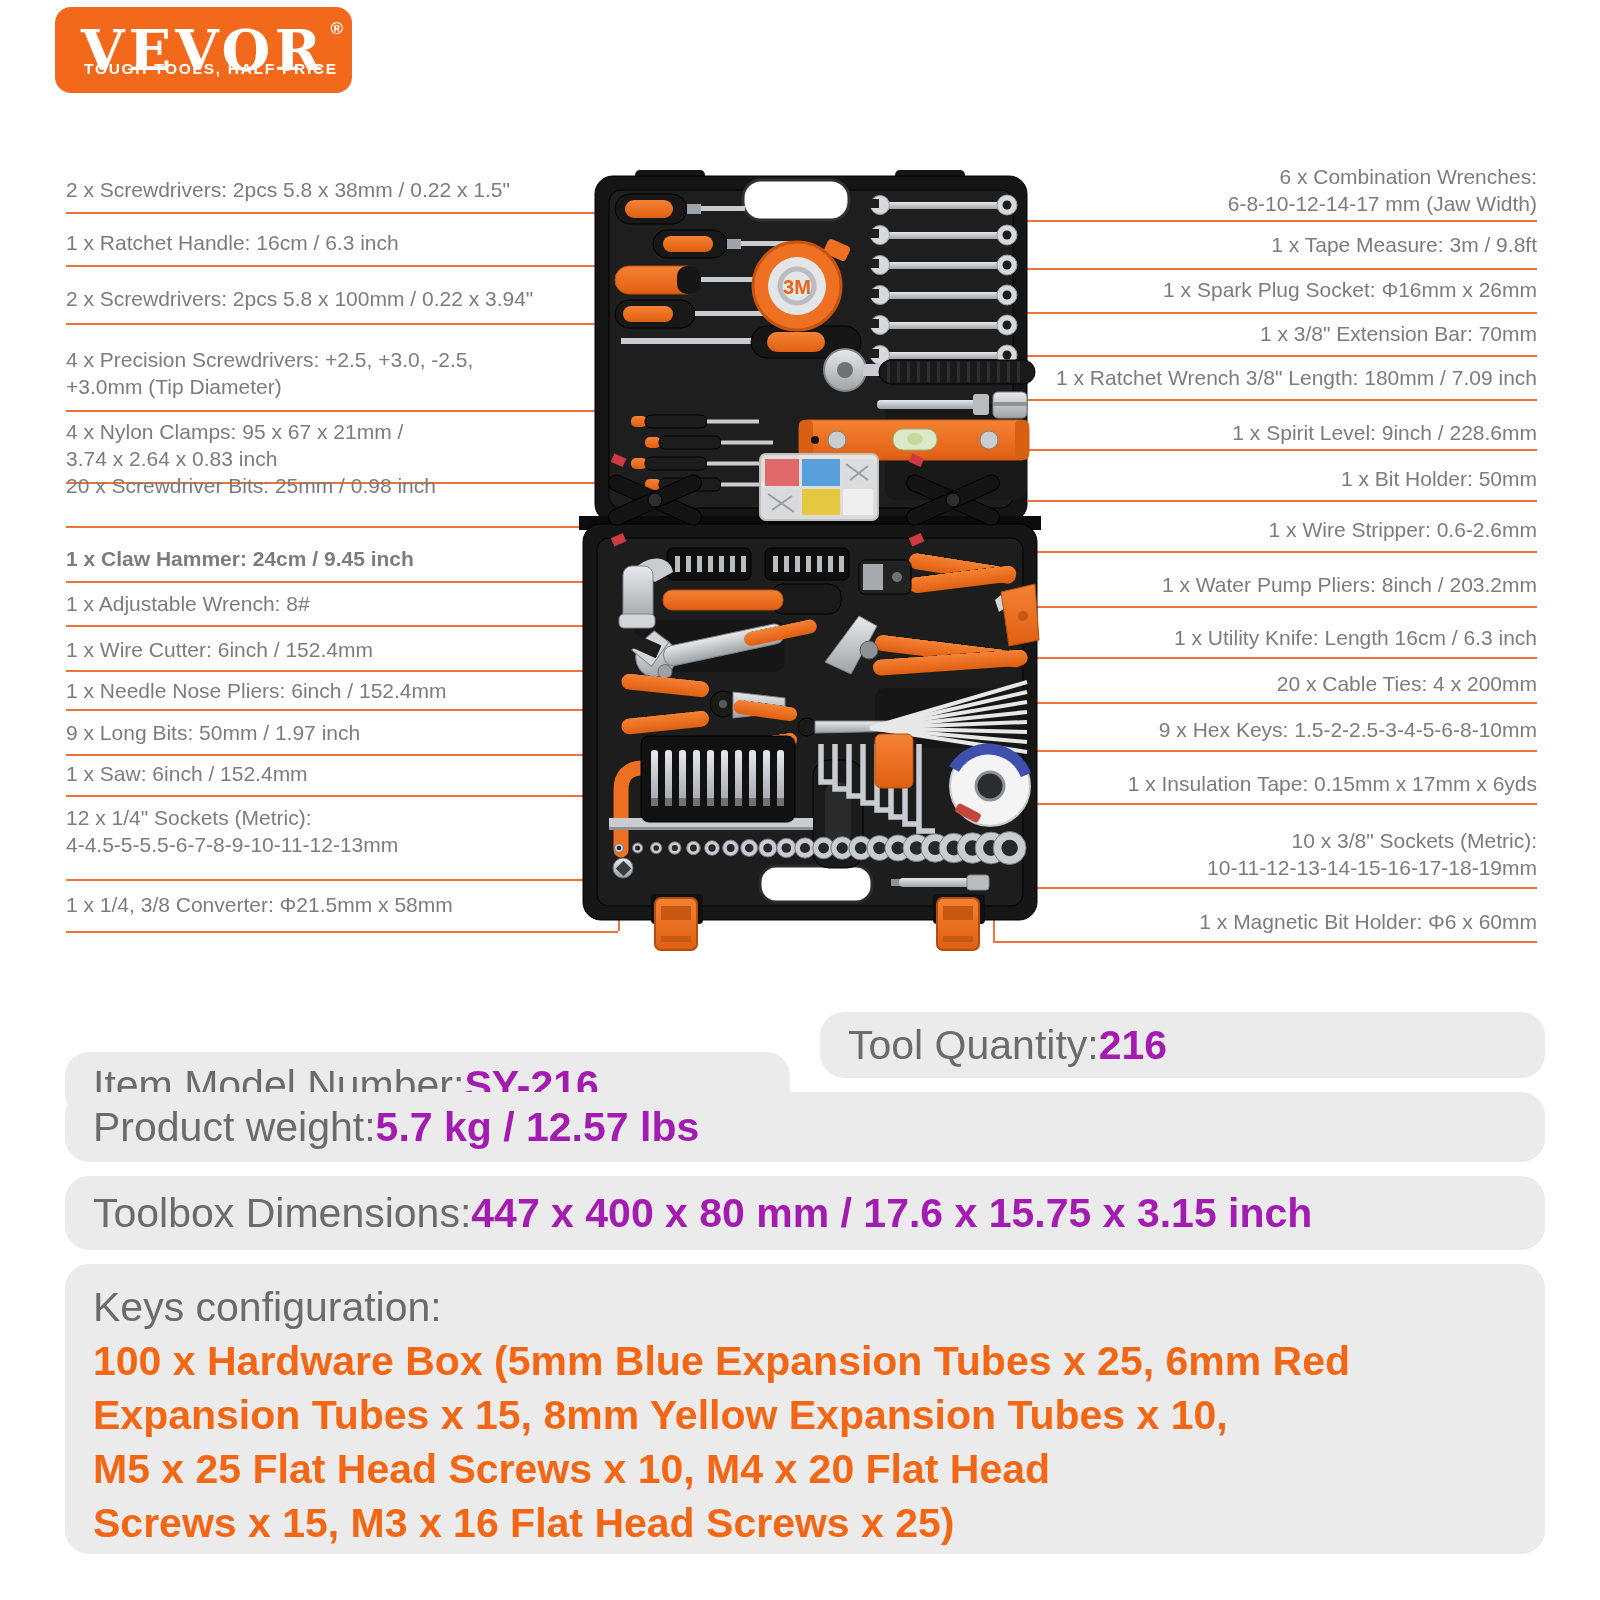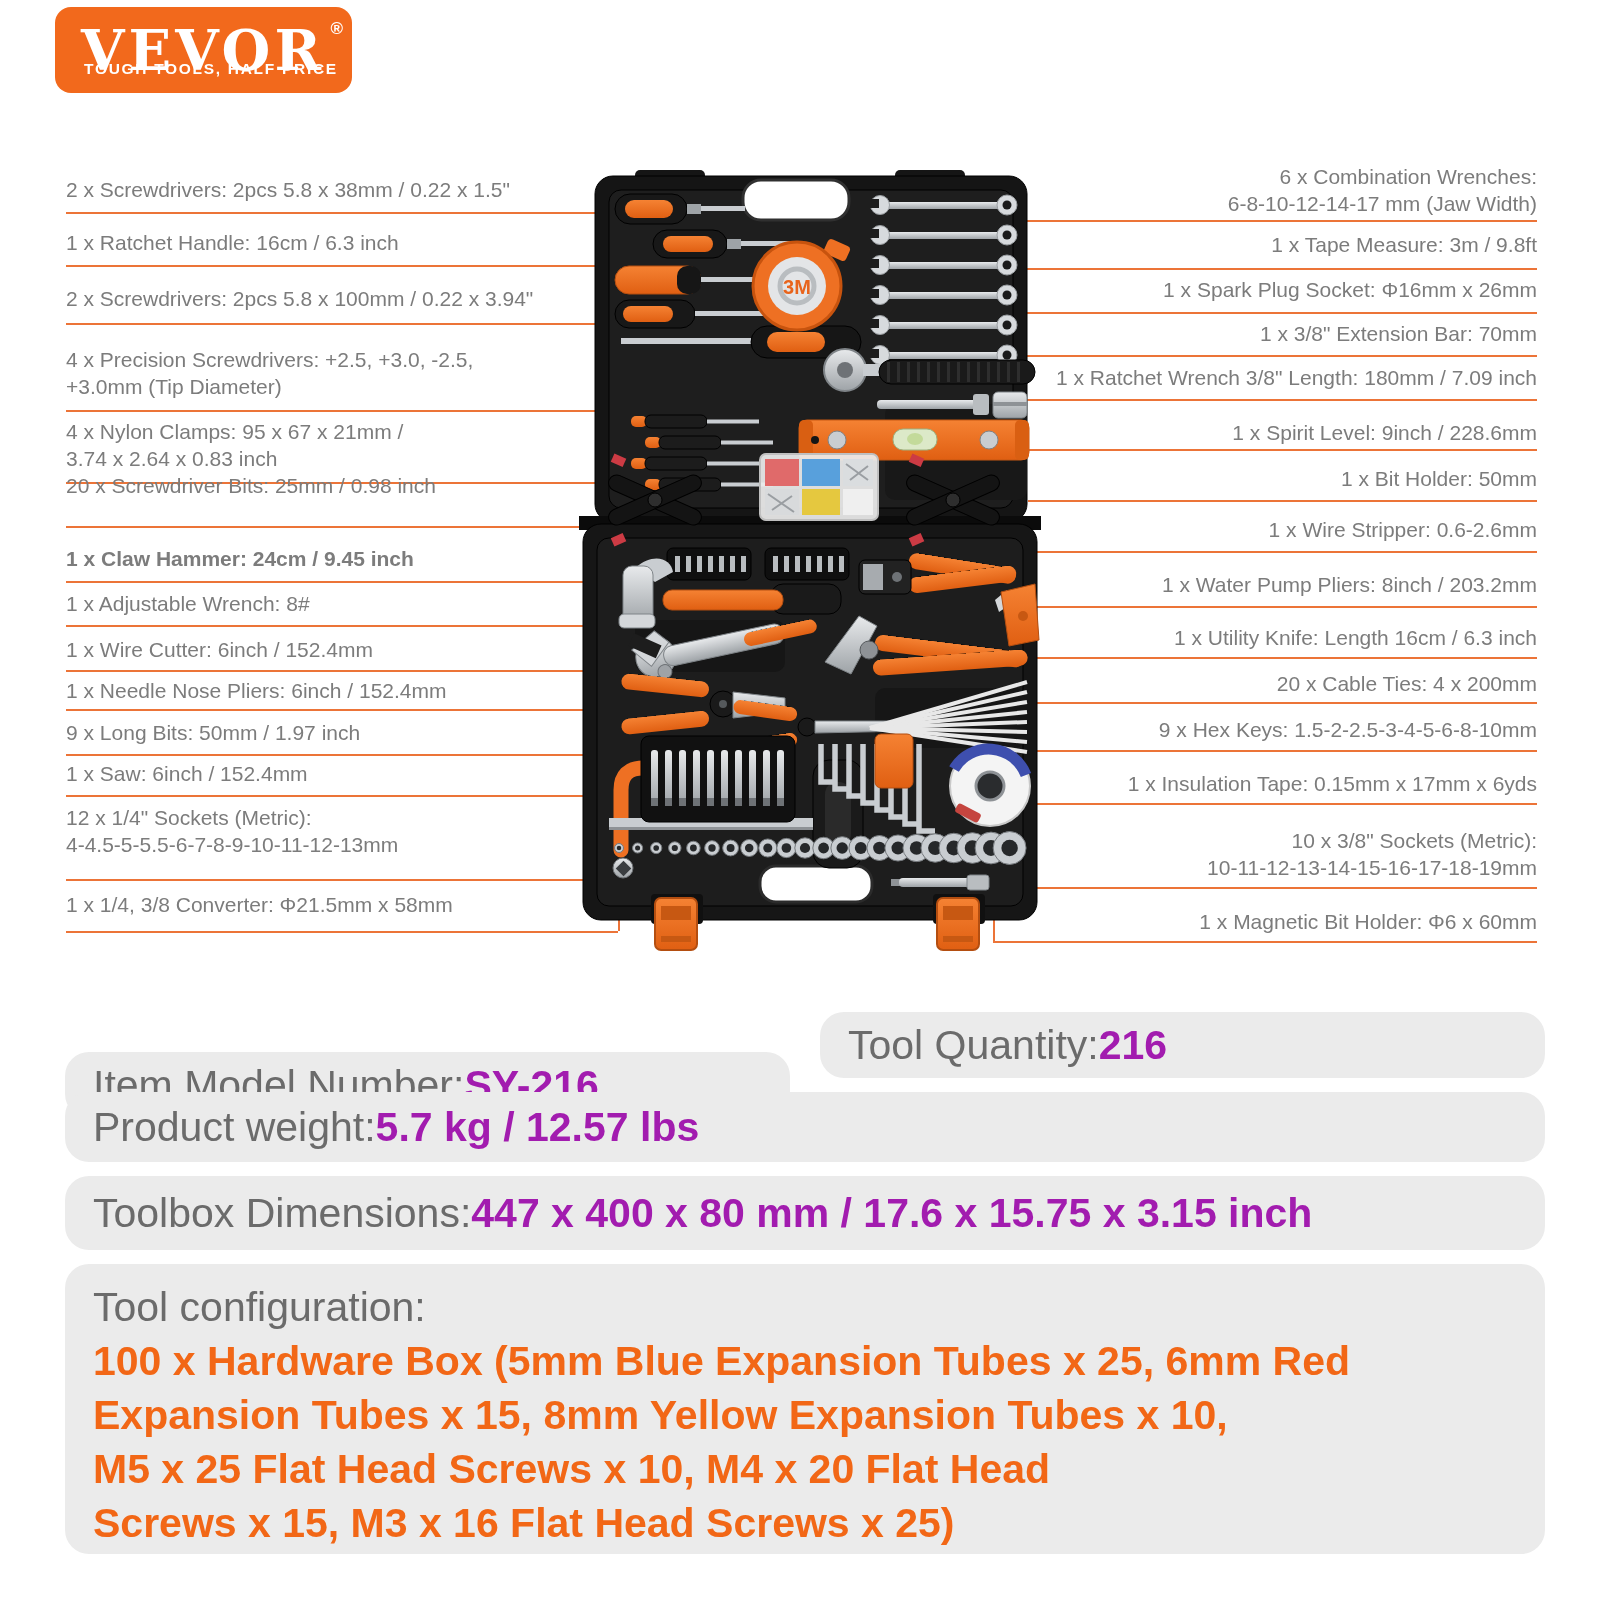--- a/index.html
+++ b/index.html
@@ -551,19 +551,19 @@
   </div>
   <div class="bar" style="left:65px;top:1092px;width:1480px;height:70px;">
     <span>Product weight:</span>
       <span class="val">5.7 kg / 12.57 lbs</span>
   </div>
   <div class="bar" style="left:65px;top:1176px;width:1480px;height:74px;">
     <span>Toolbox Dimensions:</span>
       <span class="val">447 x 400 x 80 mm / 17.6 x 15.75 x 3.15 inch</span>
   </div>
   <div class="bar-block" style="left:65px;top:1264px;width:1480px;height:290px;">
-    <div class="cfg-label">Tool configuration:</div>
+    <div class="cfg-label">Keys configuration:</div>
     <div class="cfg-line">100 x Hardware Box (5mm Blue Expansion Tubes x 25, 6mm Red</div>
     <div class="cfg-line">Expansion Tubes x 15, 8mm Yellow Expansion Tubes x 10,</div>
     <div class="cfg-line">M5 x 25 Flat Head Screws x 10, M4 x 20 Flat Head</div>
     <div class="cfg-line">Screws x 15, M3 x 16 Flat Head Screws x 25)</div>
   </div>
 </div>
 
 </body></html>

